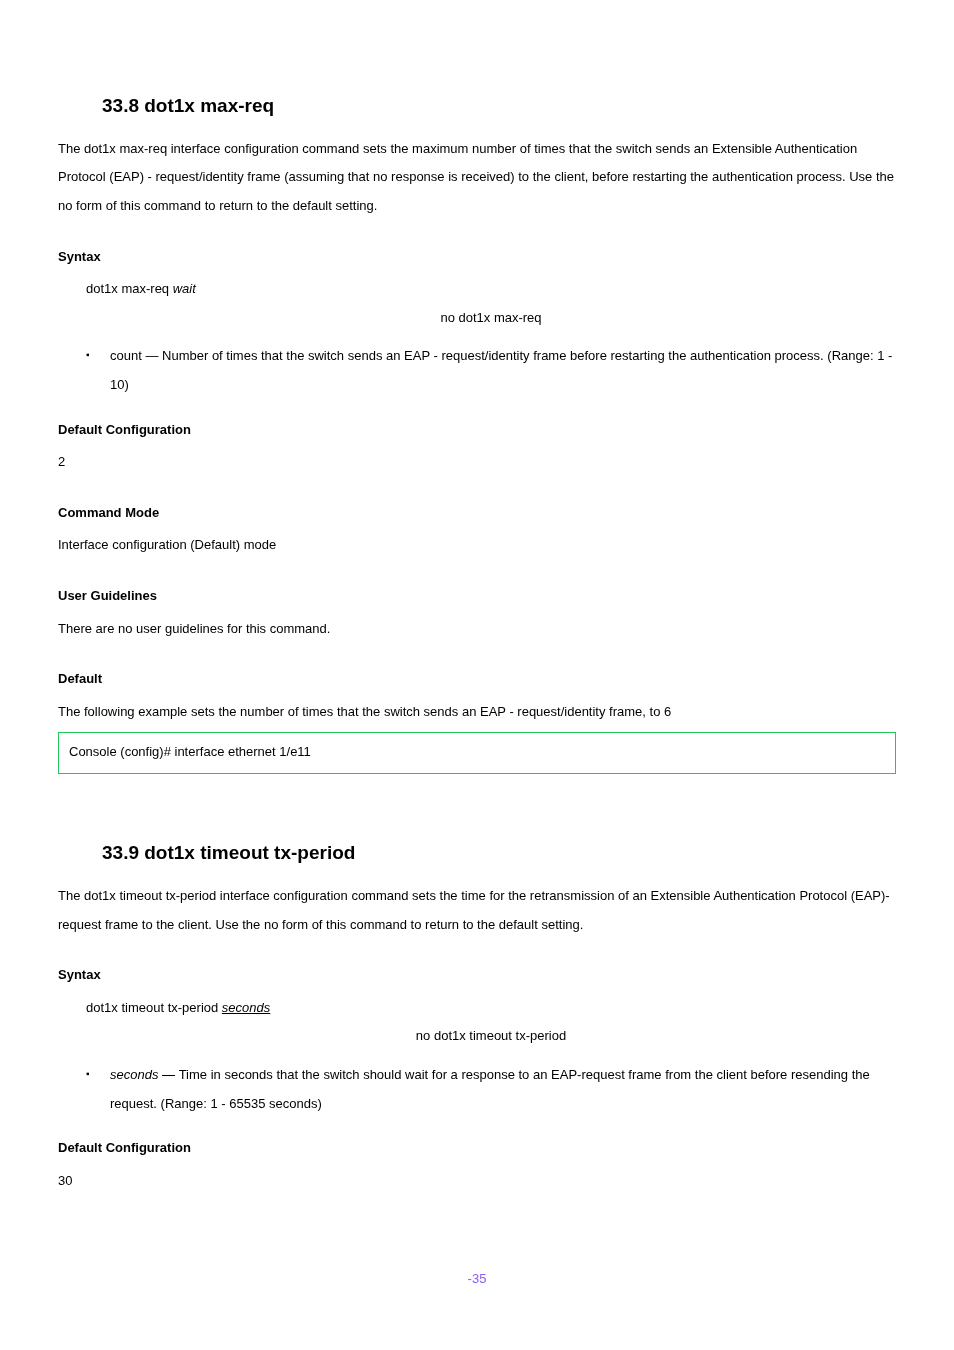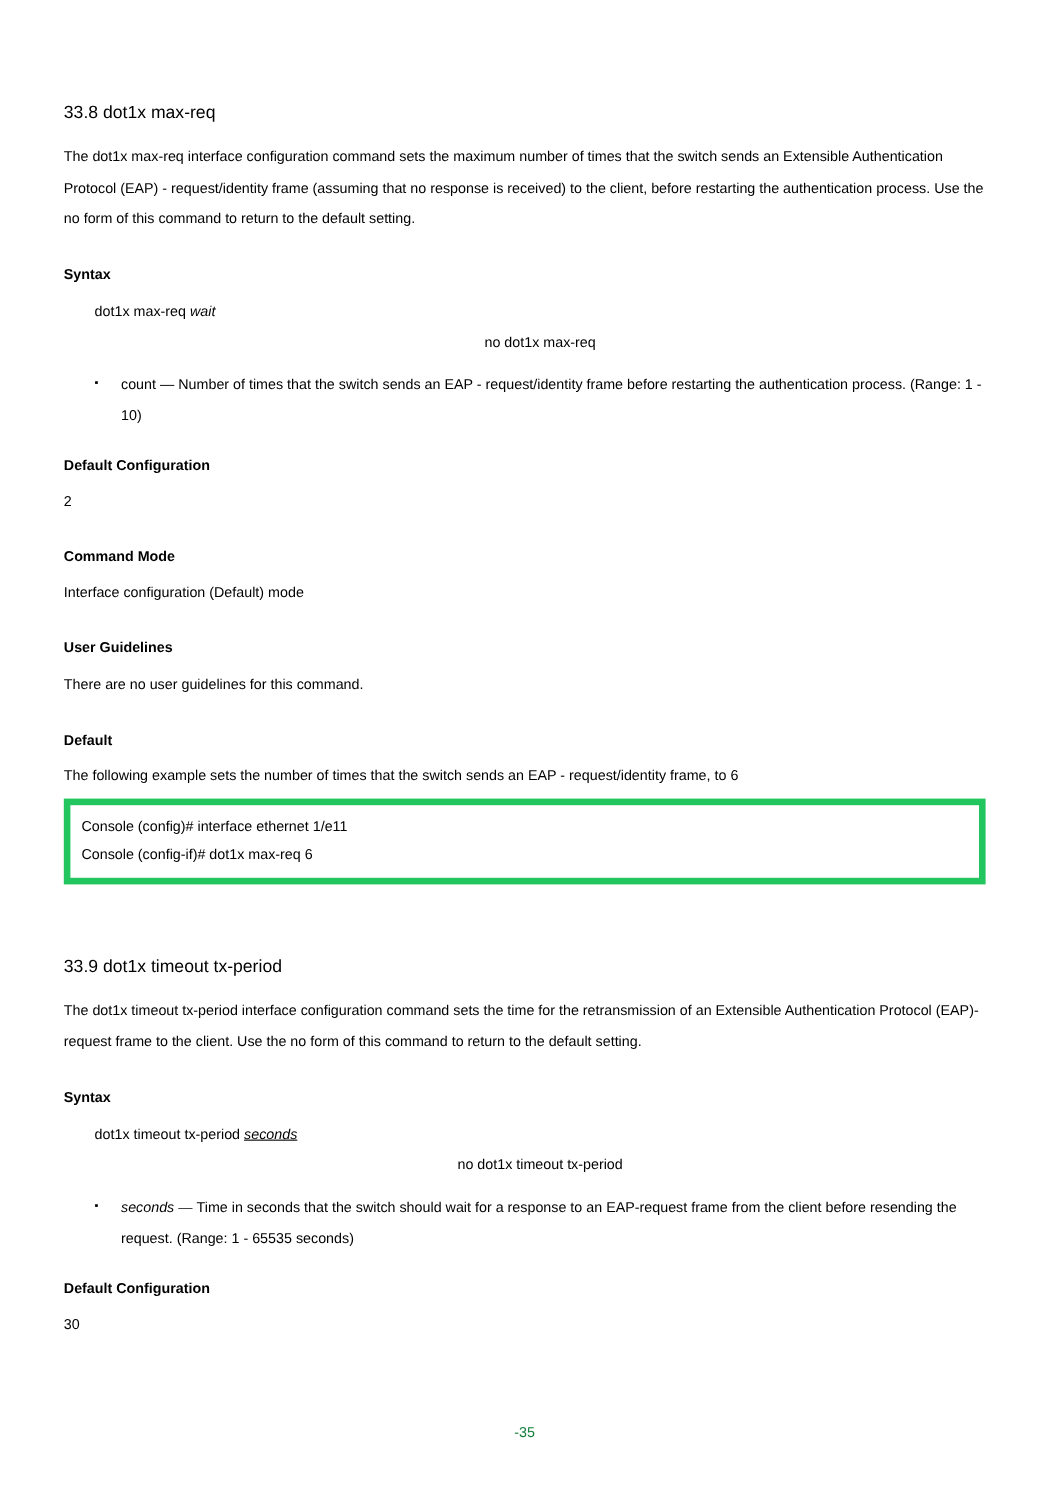--- a/index.html
+++ b/index.html
@@ -5,23 +5,24 @@
   * { box-sizing: border-box; margin: 0; padding: 0; }
   html, body { width: 954px; background: #fff; }
   body {
     font-family: Arial, Helvetica, sans-serif;
     font-size: 13px;
     color: #000;
     line-height: 2.2;
     padding: 85px 58px 40px 58px;
   }
   .section-num {
-    font-size: 16px;
-    font-weight: normal;
+    font-size: 19px;
+    font-weight: bold;
     margin-bottom: 8px;
+    margin-left: 44px;
   }
   .body-para {
     margin-bottom: 22px;
   }
   .sub-heading {
     font-weight: bold;
     margin-top: 14px;
     margin-bottom: 4px;
   }
   .bullet-wrap {
@@ -34,30 +35,30 @@
   }
   .bullet-item::before {
     content: "▪";
     position: absolute;
     left: 0;
     top: 0;
     font-size: 10px;
     line-height: 2.6;
   }
   .code-box {
-    border: 6px solid #22c55e;
+    border: 1px solid #22c55e;
     padding: 6px 10px 8px 10px;
     margin-top: 6px;
     line-height: 2.0;
   }
   .bold-inline { font-weight: normal; text-align: center; }
   .page-num {
     text-align: center;
     margin-top: 70px;
-    color: #15803d;
+    color: #8b5cf6;
     font-size: 13px;
   }
   .spacer-lg { height: 58px; }
 </style>
 </head>
 <body>
 
 <div class="section-num">33.8 dot1x max-req</div>
 
 <div class="body-para">
@@ -85,23 +86,20 @@
 <div class="sub-heading">User Guidelines</div>
 <div class="body-para">There are no user guidelines for this command.</div>
 
 <div class="sub-heading">Default</div>
 <div>The following example sets the number of times that the switch sends an EAP - request/identity frame, to 6</div>
 
 <div class="code-box">
   <div>
     <span>Console (config)# </span><span class="bold-inline">interface ethernet 1/e11</span>
   </div>
-  <div>
-    <span>Console (config-if)# </span><span class="bold-inline">dot1x max-req </span><span>6</span>
-  </div>
 </div>
 
 <div class="spacer-lg"></div>
 
 <div class="section-num">33.9 dot1x timeout tx-period</div>
 
 <div class="body-para">
   <span>The </span><span class="bold-inline">dot1x timeout tx-period</span><span> interface configuration command sets the time for the retransmission of an Extensible Authentication Protocol (EAP)-request frame to the client. Use the </span><span class="bold-inline">no</span><span> form of this command to return to the default setting.</span>
 </div>
 

